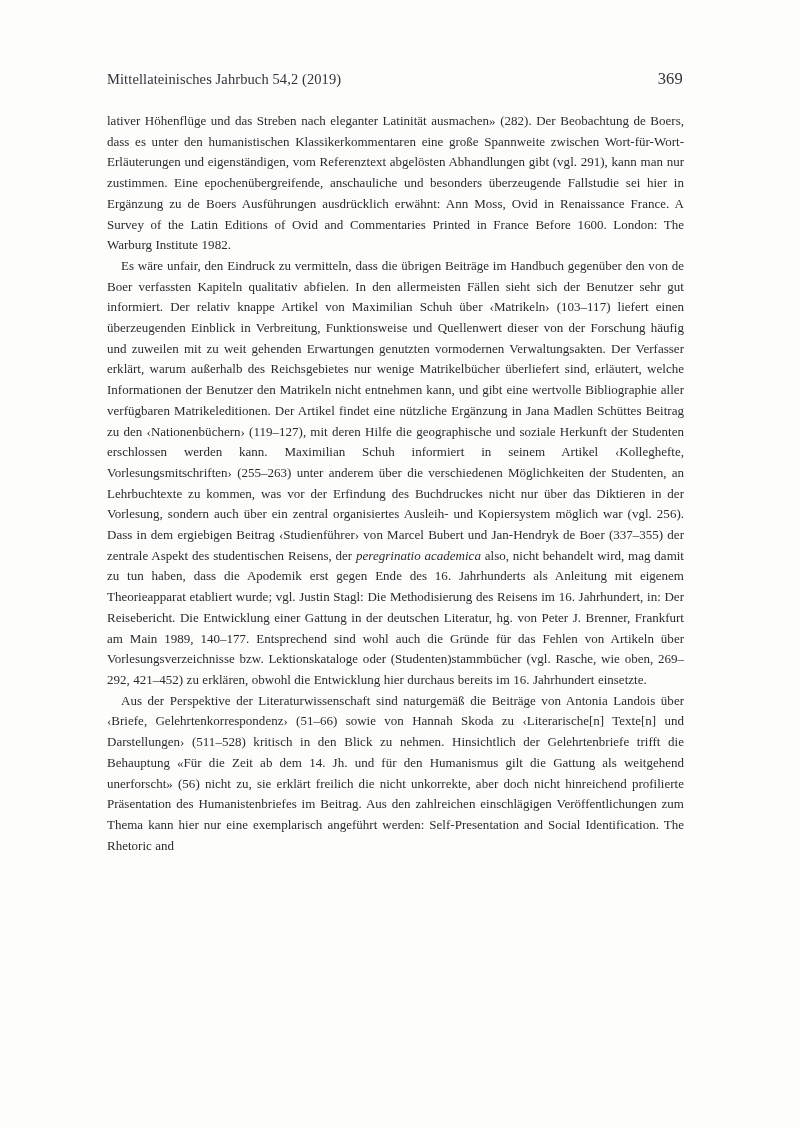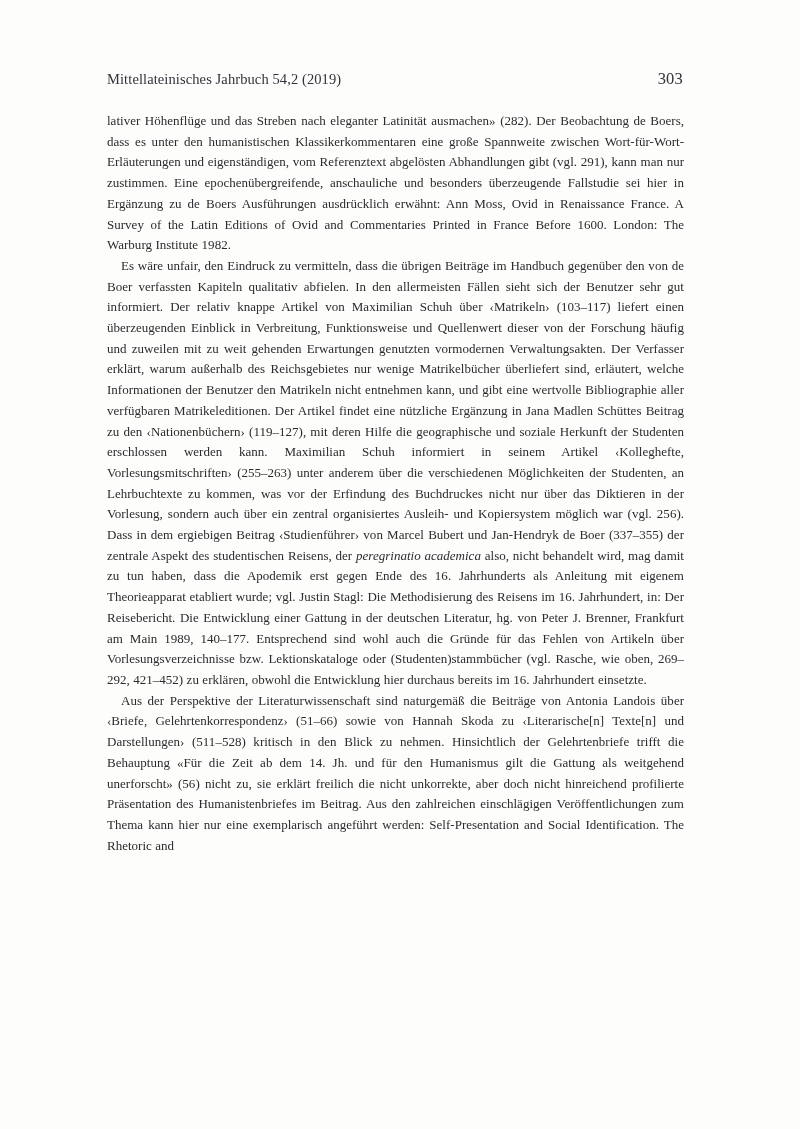--- a/index.html
+++ b/index.html
@@ -75,21 +75,21 @@
   .textblock em {
   }
 </style>
 </head>
 <body>
 
 <div class="page">
 
   <div class="running-head">
     <span class="rh-title">Mittellateinisches Jahrbuch 54,2 (2019)</span>
-    <span class="rh-folio">303</span>
+    <span class="rh-folio">369</span>
   </div>
 
   <div class="textblock">
 
     <p>lativer Höhenflüge und das Streben nach eleganter Latinität ausmachen» (282). Der Beobachtung de Boers, dass es unter den humanistischen Klassikerkommentaren eine große Spannweite zwischen Wort-für-Wort-Erläuterungen und eigenständigen, vom Referenztext abgelösten Abhandlungen gibt (vgl. 291), kann man nur zustimmen. Eine epochenübergreifende, anschauliche und besonders überzeugende Fallstudie sei hier in Ergänzung zu de Boers Ausführungen ausdrücklich erwähnt: Ann Moss, Ovid in Renaissance France. A Survey of the Latin Editions of Ovid and Commentaries Printed in France Before 1600. London: The Warburg Institute 1982.</p>
 
     <p class="indented"><span>Es wäre unfair, den Eindruck zu vermitteln, dass die übrigen Beiträge im Handbuch gegenüber den von de Boer verfassten Kapiteln qualitativ abfielen. In den allermeisten Fällen sieht sich der Benutzer sehr gut informiert. Der relativ knappe Artikel von Maximilian Schuh über ‹Matrikeln› (103–117) liefert einen überzeugenden Einblick in Verbreitung, Funktionsweise und Quellenwert dieser von der Forschung häufig und zuweilen mit zu weit gehenden Erwartungen genutzten vormodernen Verwaltungsakten. Der Verfasser erklärt, warum außerhalb des Reichsgebietes nur wenige Matrikelbücher überliefert sind, erläutert, welche Informationen der Benutzer den Matrikeln nicht entnehmen kann, und gibt eine wertvolle Bibliographie aller verfügbaren Matrikeleditionen. Der Artikel findet eine nützliche Ergänzung in Jana Madlen Schüttes Beitrag zu den ‹Nationenbüchern› (119–127), mit deren Hilfe die geographische und soziale Herkunft der Studenten erschlossen werden kann. Maximilian Schuh informiert in seinem Artikel ‹Kolleghefte, Vorlesungsmitschriften› (255–263) unter anderem über die verschiedenen Möglichkeiten der Studenten, an Lehrbuchtexte zu kommen, was vor der Erfindung des Buchdruckes nicht nur über das Diktieren in der Vorlesung, sondern auch über ein zentral organisiertes Ausleih- und Kopiersystem möglich war (vgl. 256). Dass in dem ergiebigen Beitrag ‹Studienführer› von Marcel Bubert und Jan-Hendryk de Boer (337–355) der zentrale Aspekt des studentischen Reisens, der </span><i>peregrinatio academica</i><span> also, nicht behandelt wird, mag damit zu tun haben, dass die Apodemik erst gegen Ende des 16. Jahrhunderts als Anleitung mit eigenem Theorieapparat etabliert wurde; vgl. Justin Stagl: Die Methodisierung des Reisens im 16. Jahrhundert, in: Der Reisebericht. Die Entwicklung einer Gattung in der deutschen Literatur, hg. von Peter J. Brenner, Frankfurt am Main 1989, 140–177. Entsprechend sind wohl auch die Gründe für das Fehlen von Artikeln über Vorlesungsverzeichnisse bzw. Lektionskataloge oder (Studenten)stammbücher (vgl. Rasche, wie oben, 269–292, 421–452) zu erklären, obwohl die Entwicklung hier durchaus bereits im 16. Jahrhundert einsetzte.</span></p>
 
     <p class="indented">Aus der Perspektive der Literaturwissenschaft sind naturgemäß die Beiträge von Antonia Landois über ‹Briefe, Gelehrtenkorrespondenz› (51–66) sowie von Hannah Skoda zu ‹Literarische[n] Texte[n] und Darstellungen› (511–528) kritisch in den Blick zu nehmen. Hinsichtlich der Gelehrtenbriefe trifft die Behauptung «Für die Zeit ab dem 14. Jh. und für den Humanismus gilt die Gattung als weitgehend unerforscht» (56) nicht zu, sie erklärt freilich die nicht unkorrekte, aber doch nicht hinreichend profilierte Präsentation des Humanistenbriefes im Beitrag. Aus den zahlreichen einschlägigen Veröffentlichungen zum Thema kann hier nur eine exemplarisch angeführt werden: Self-Presentation and Social Identification. The Rhetoric and</p>
 

